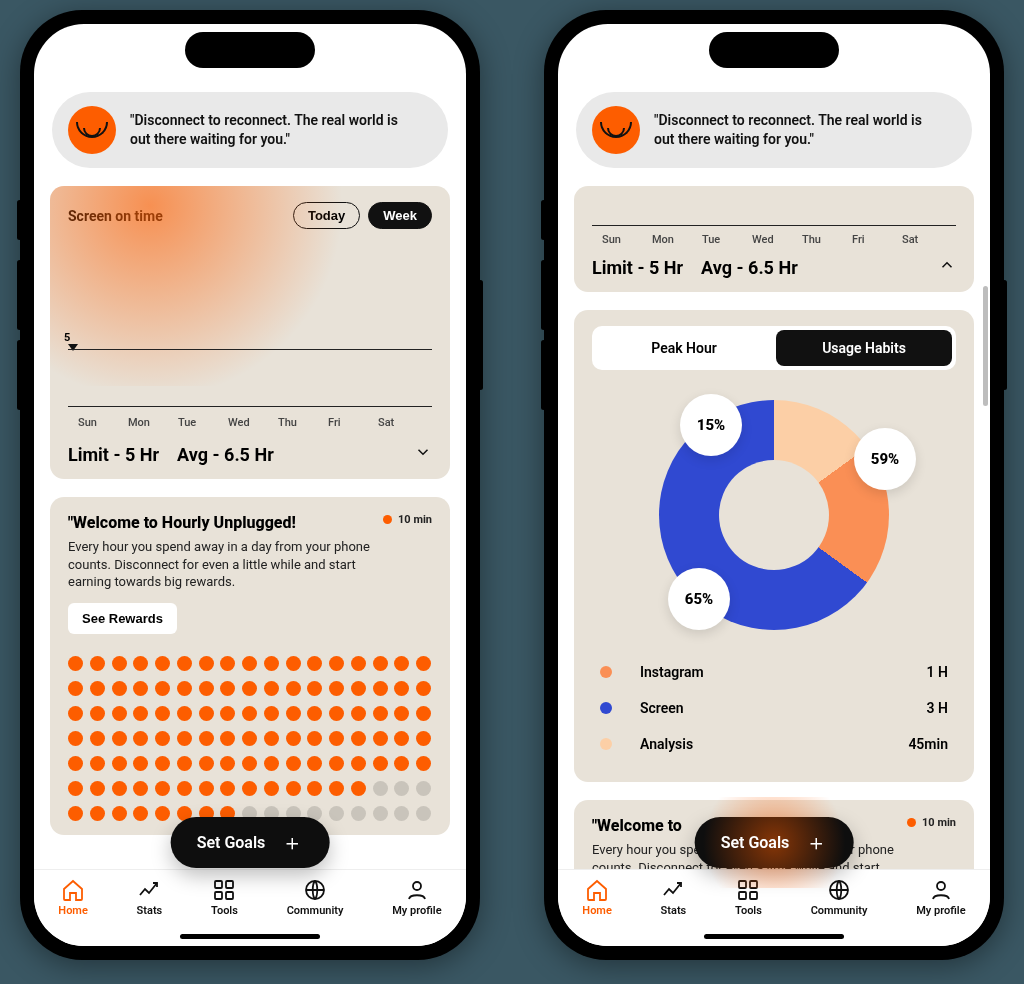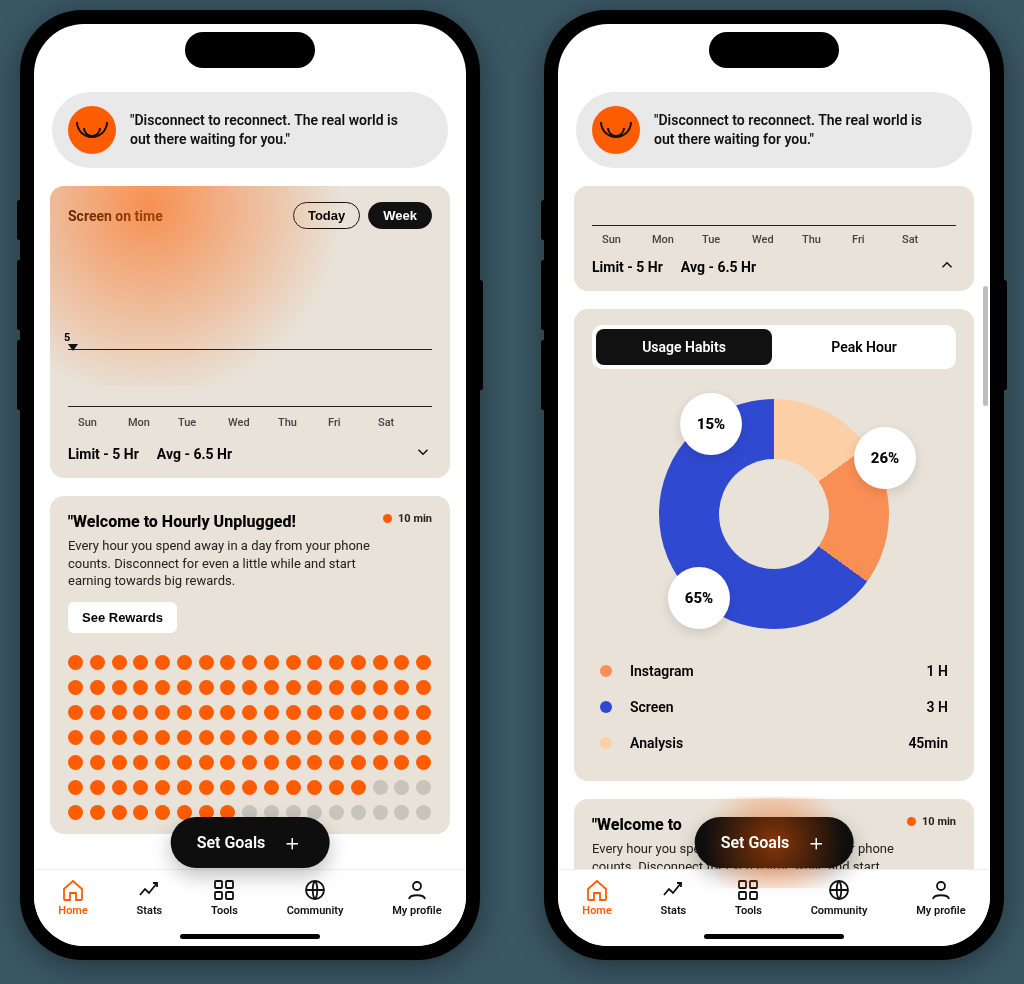--- a/index.html
+++ b/index.html
@@ -32,21 +32,21 @@
   .chart-area { position:relative; height:190px; margin-top:14px;}
   .axis { position:absolute; left:0; right:0; bottom:26px; height:1px; background:#222;}
   .limit-line { position:absolute; left:0; right:0; height:1px; background:#222;}
   .limit-lbl { position:absolute; left:-4px; font-size:11px; font-weight:700; transform:translateY(-100%);}
   .limit-tri { position:absolute; left:0; width:0; height:0; border-left:5px solid transparent;border-right:5px solid transparent;border-top:7px solid #111;}
   .bars { position:absolute; left:10px; right:4px; bottom:26px; top:0; display:flex; align-items:flex-end; gap:0;}
   .bar-col{ flex:1; display:flex; flex-direction:column; align-items:center;}
   .bar { width:22px; background:#2c2c2c; border-radius:2px 2px 0 0;}
   .day-labels { position:absolute; left:10px; right:4px; bottom:4px; display:flex;}
   .day-labels span{ flex:1; text-align:left; font-size:11px; color:#444; font-weight:500;}
-  .meta-row { display:flex; align-items:center; justify-content:space-between; margin-top:10px; font-size:14px; font-weight:700;}
+  .meta-row { display:flex; align-items:center; justify-content:space-between; margin-top:10px; font-size:18px; font-weight:700;}
   .meta-row .meta-left{display:flex; gap:18px;}
   .hourly-title{font-size:16px;font-weight:800;}
   .hourly-desc{font-size:13px;color:#222;margin-top:6px;line-height:1.35;}
   .hourly-head{display:flex;justify-content:space-between;align-items:flex-start;gap:10px;}
   .time-pill{display:flex;align-items:center;gap:6px;font-size:11px;font-weight:700;color:#222;white-space:nowrap;}
   .time-pill::before{content:"";width:9px;height:9px;border-radius:50%;background:#fd5d00;}
   .see-rewards{margin-top:12px;display:inline-block;font-size:13px;font-weight:700;background:#fff;border:none;border-radius:6px;padding:8px 14px;cursor:pointer;}
   .dots-grid { margin-top:22px; display:grid; grid-template-columns:repeat(17,1fr); column-gap:6px; row-gap:10px; }
   .dot{width:15px;height:15px;border-radius:50%;background:#fd5d00;}
   .dot.gray{background:#c9c4bb;}
@@ -72,21 +72,21 @@
   .mini-chart .axis{bottom:20px;}
   .seg-block { background:#fff; border-radius:10px; display:flex; padding:4px; gap:4px; margin-bottom:18px;}
   .seg-block .tab-seg{flex:1;text-align:center;font-size:14px;font-weight:600;padding:10px 4px;border-radius:8px;cursor:pointer;white-space:nowrap;}
   .seg-block .tab-seg.active{background:#111;color:#fff;}
   .donut-wrap{display:flex;justify-content:center;position:relative;padding:12px 0 6px;}
   .donut{width:230px;height:230px;border-radius:50%;position:relative;}
   .donut::after{content:"";position:absolute;inset:60px;background:#e8e2d8;border-radius:50%;}
   .call{position:absolute;background:#fff;border-radius:50%;width:62px;height:62px;display:flex;align-items:center;justify-content:center;font-size:15px;font-weight:800;box-shadow:0 4px 12px rgba(0,0,0,0.12);}
   .legend{margin:18px 6px 6px;}
   .leg-row{display:flex;align-items:center;justify-content:space-between;padding:10px 2px;font-size:14px;font-weight:600;}
-  .leg-left{display:flex;align-items:center;gap:18px;}
+  .leg-left{display:flex;align-items:center;gap:28px;}
   .swatch{width:12px;height:12px;border-radius:50%;}
   .scrollbar{position:absolute;right:2px;top:200px;width:5px;height:120px;background:#bdbdbd;border-radius:3px;}
   
   .chevron{width:18px;height:18px;}
 </style>
 </head>
 <body>
 <div class="canvas">
 
 <div class="phone left">
@@ -437,27 +437,27 @@
           <span>
             <svg class="chevron" viewBox="0 0 24 24">
                   <path d="M6 15l6-6 6 6" fill="none" stroke="#111" stroke-width="2"></path>
                 </svg>
           </span>
         </div>
       </div>
 
       <div class="card">
         <div class="seg-block">
+          <div class="tab-seg">Peak Hour</div>
           <div class="tab-seg active">Usage Habits</div>
-          <div class="tab-seg">Peak Hour</div>
         </div>
         <div class="donut-wrap">
           <div class="donut" style="background:conic-gradient(#fccfa6 0 54deg,#fa8f55 54deg 126deg,#3049d1 126deg 360deg);"></div>
           <div class="call" style="top:6px;left:88px;">15%</div>
-          <div class="call" style="top:40px;right:40px;">26%</div>
+          <div class="call" style="top:40px;right:40px;">59%</div>
           <div class="call" style="bottom:6px;left:76px;">65%</div>
         </div>
         <div class="legend">
           <div class="leg-row">
             <span class="leg-left">
                   <span class="swatch" style="background:#fa8f55"></span>
                   <span>Instagram</span>
                 </span>
             <span>1 H</span>
           </div>

